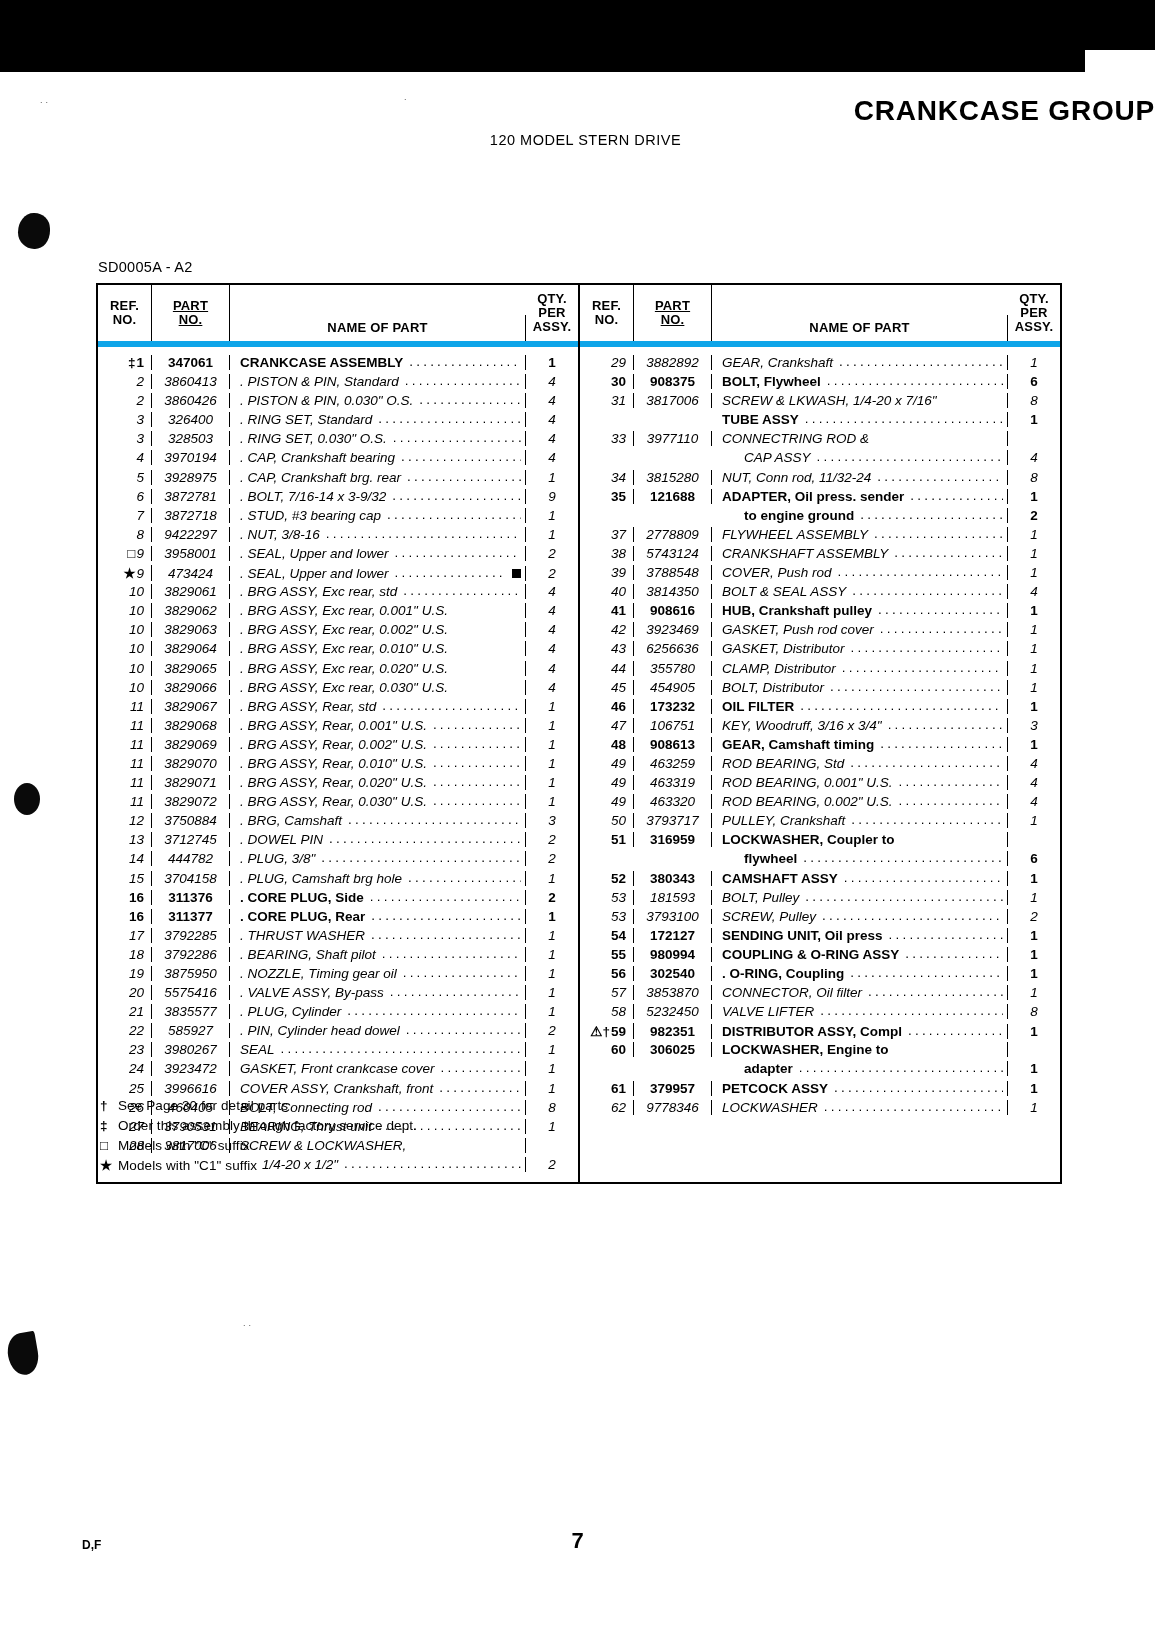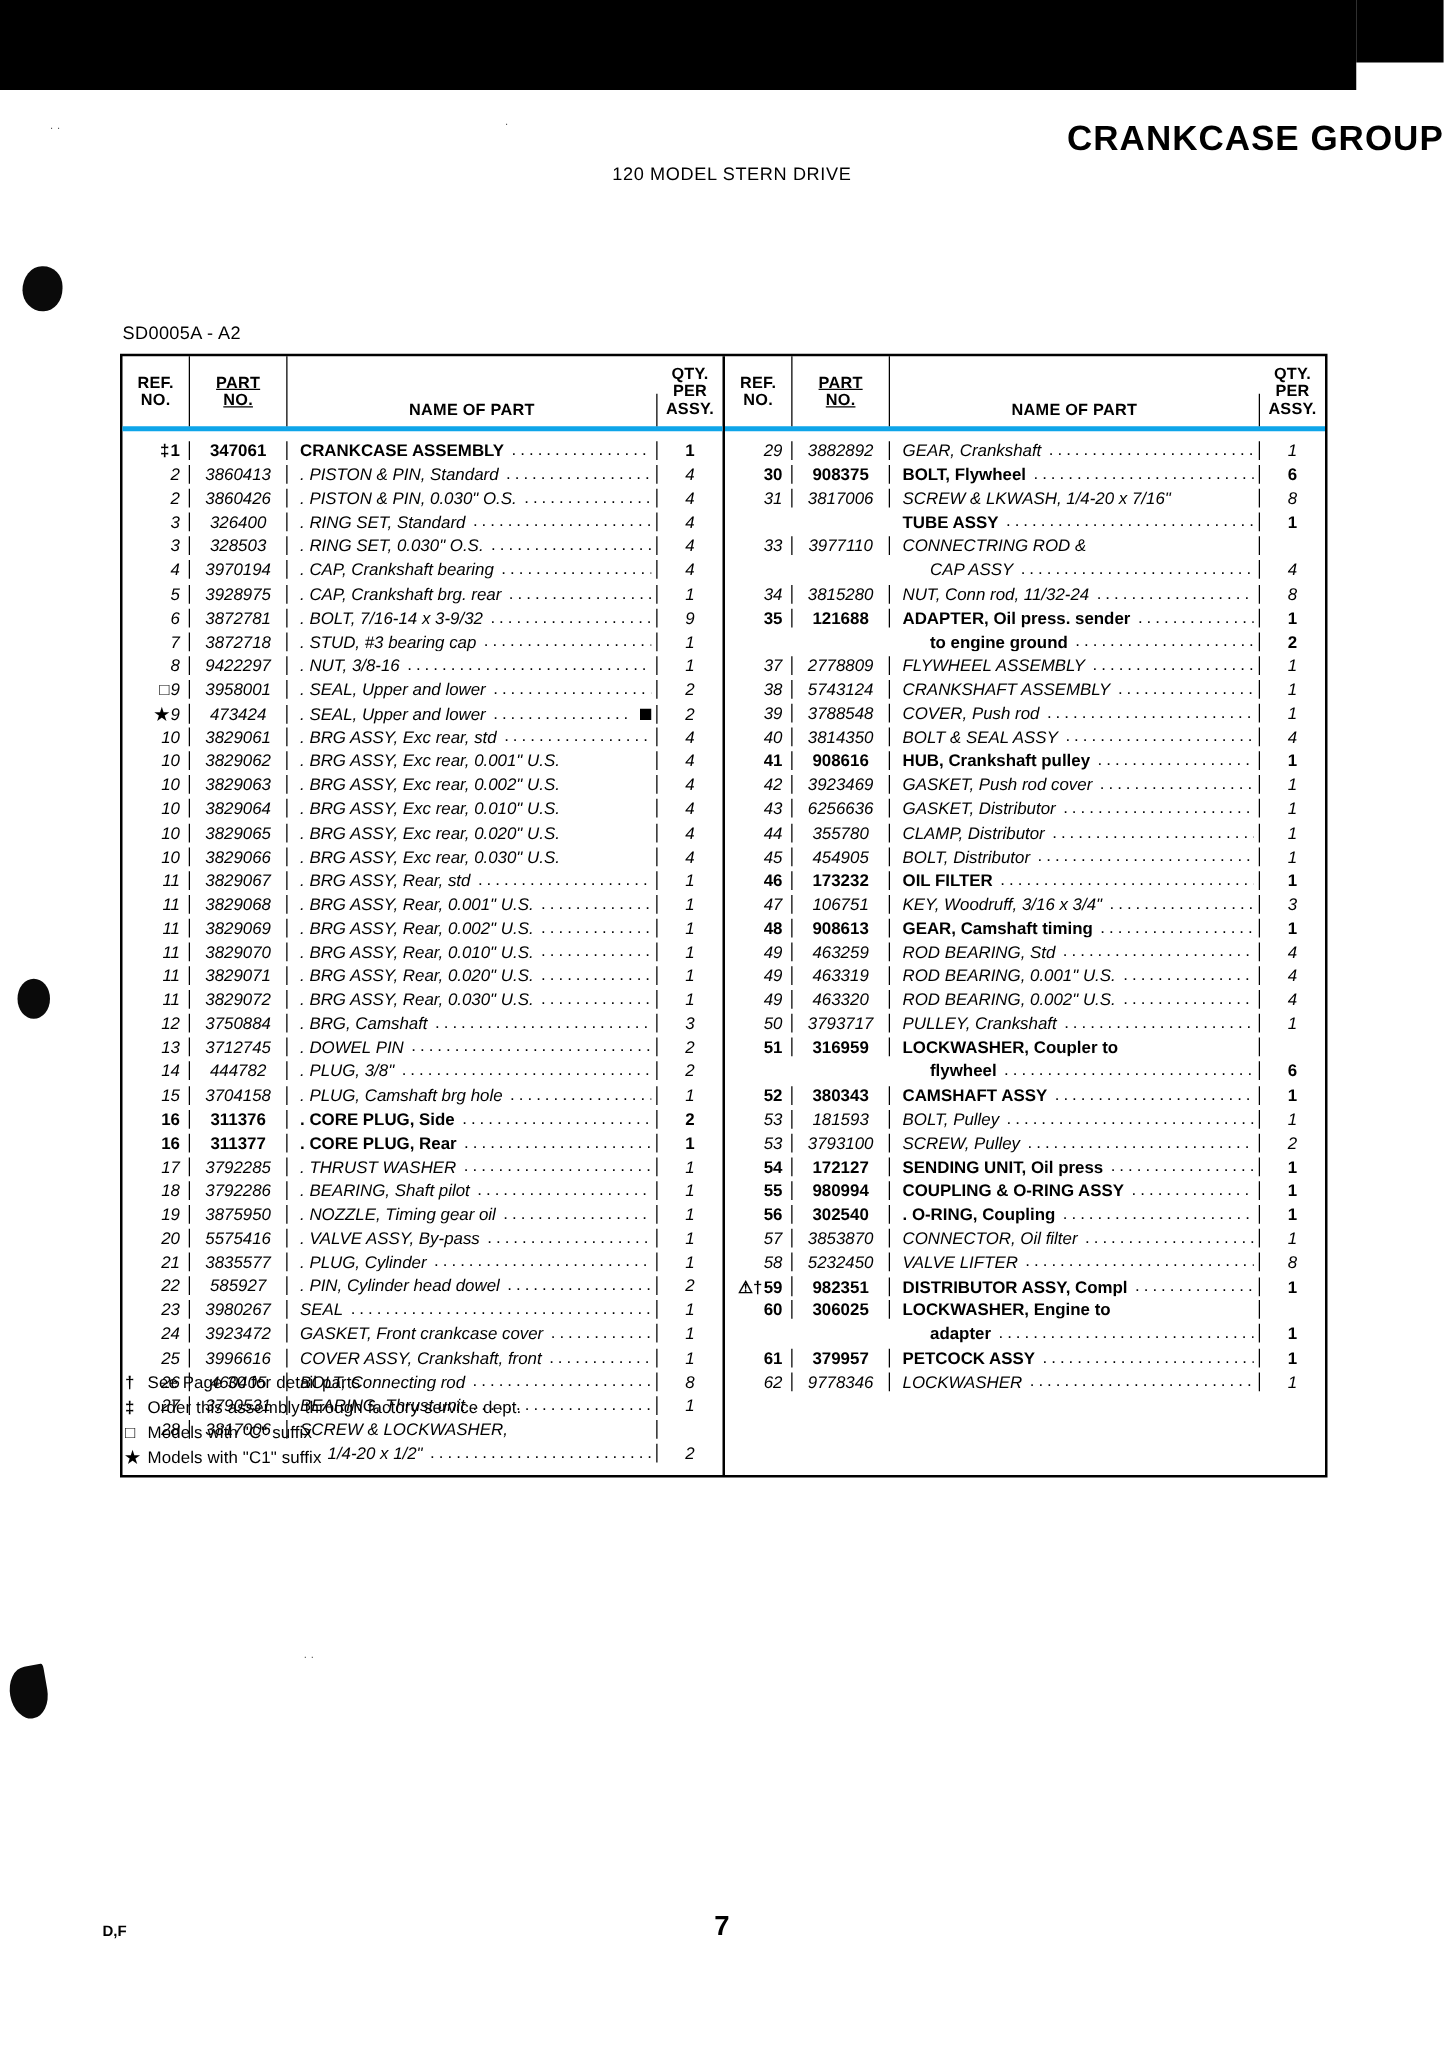--- a/index.html
+++ b/index.html
@@ -105,21 +105,21 @@
   .half {
     display: flex;
     flex-direction: column;
     flex: 1 1 50%;
     min-width: 0;
   }
   .half.left { border-right: 2px solid #000; }
 
   .thead {
     display: flex;
-    border-bottom: 4px solid #0ea5e9;
+    border-bottom: 6px solid #0ea5e9;
     height: 56px;
   }
   .thead .cell {
     display: flex;
     flex-direction: column;
     justify-content: center;
     align-items: center;
     text-align: center;
     font-size: 13px;
     font-weight: bold;

